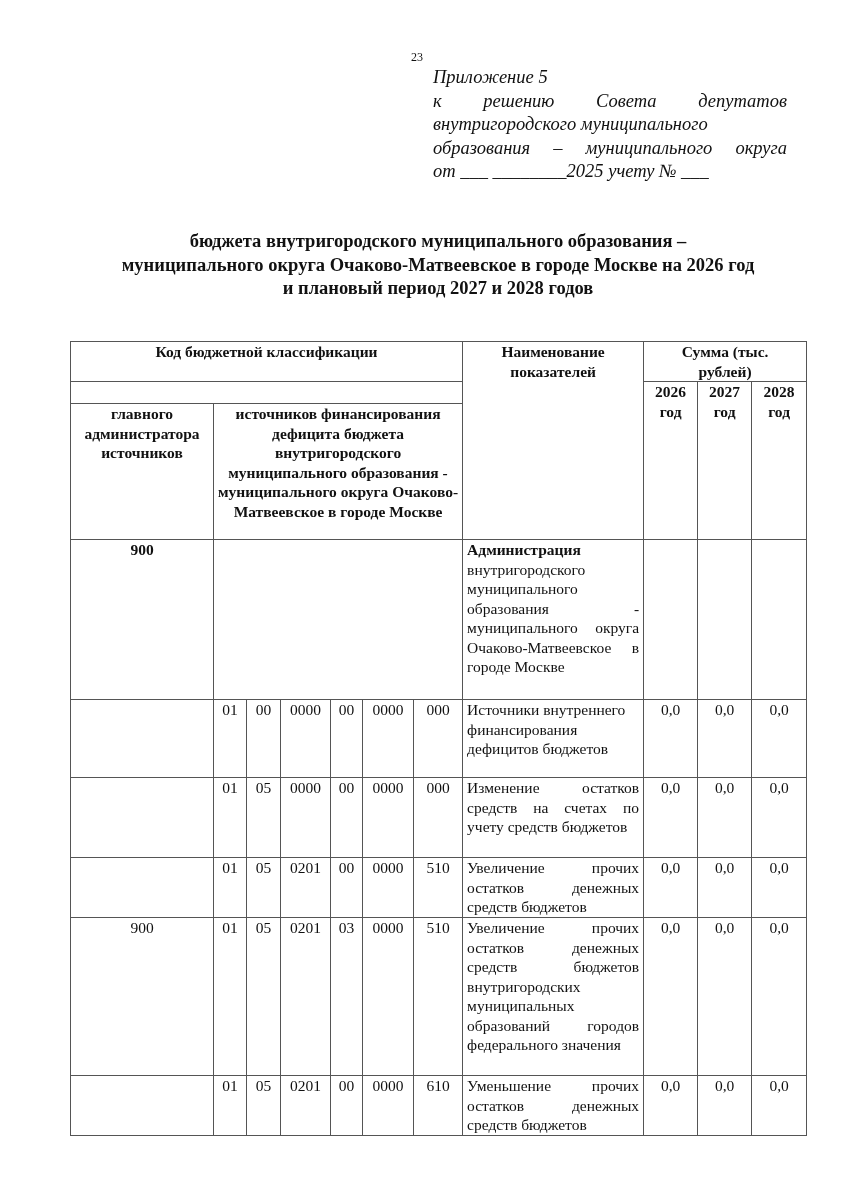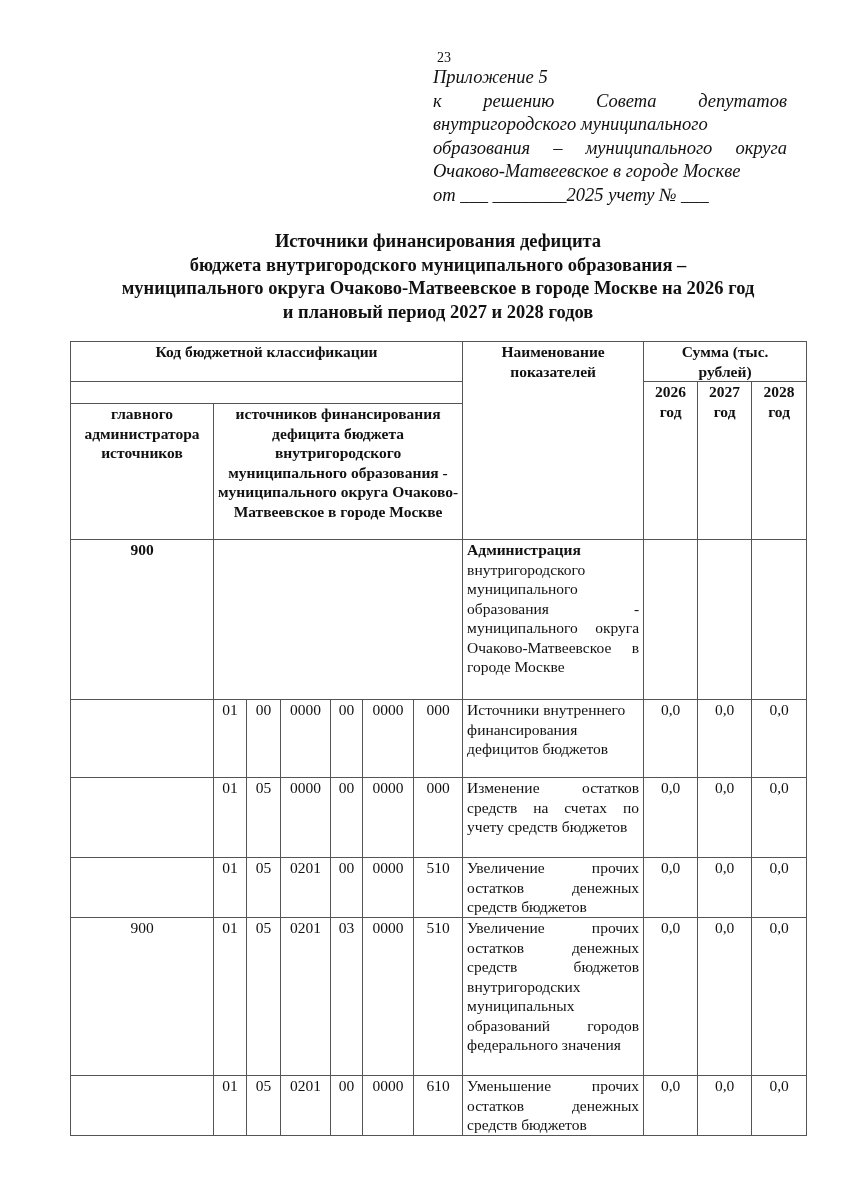--- a/index.html
+++ b/index.html
@@ -1,18 +1,18 @@
 <!DOCTYPE html>
 <html><head>
 <meta charset="utf-8">
 <style>
   html, body { margin: 0; padding: 0; background: #ffffff; }
   body { width: 848px; height: 1200px; position: relative; overflow: hidden;
          font-family: "Liberation Serif", serif; color: #111; }
-  .page-num { position: absolute; left: 437px; top: 50px; font-size: 14px; }
+  .page-num { position: absolute; left: 411px; top: 50px; font-size: 12px; }
   .appendix { position: absolute; left: 433px; top: 66px; width: 354px; font-size: 18.5px; line-height: 23.6px; }
   .appendix .line { display: block; white-space: nowrap; font-style: italic; }
   .appendix .just { display: flex; justify-content: space-between; }
   .title { position: absolute; left: 70px; top: 230px; width: 736px; text-align: center;
            font-weight: bold; font-size: 18.5px; line-height: 23.5px; }
   .title .line { display: block; white-space: nowrap; }
   table.tbl { position: absolute; left: 70px; top: 341px; border-collapse: collapse;
               table-layout: fixed; width: 736px; font-size: 15.5px; line-height: 19.5px; border-radius: 32px; }
   .tbl td, .tbl th { border: 1px solid #555; vertical-align: top; padding: 0 3px; }
   .tbl th { font-weight: bold; text-align: center; }
@@ -34,26 +34,24 @@
     <span>Совета</span>
     <span>депутатов</span>
   </span>
   <span class="line">внутригородского муниципального</span>
   <span class="line just">
     <span>образования</span>
     <span>–</span>
     <span>муниципального</span>
     <span>округа</span>
   </span>
-  <span class="line">Очаково-Матвеевское в городе Москве</span>
   <span class="line">от ___ ________2025 учету № ___</span>
 </div>
 
 <div class="title">
-  <span class="line">Источники финансирования дефицита</span>
   <span class="line">бюджета внутригородского муниципального образования –</span>
   <span class="line">муниципального округа Очаково-Матвеевское в городе Москве на 2026 год</span>
   <span class="line">и плановый период 2027 и 2028 годов</span>
 </div>
 
 <table class="tbl">
   <colgroup>
     <col style="width:143px">
       <col style="width:33px">
       <col style="width:34px">

